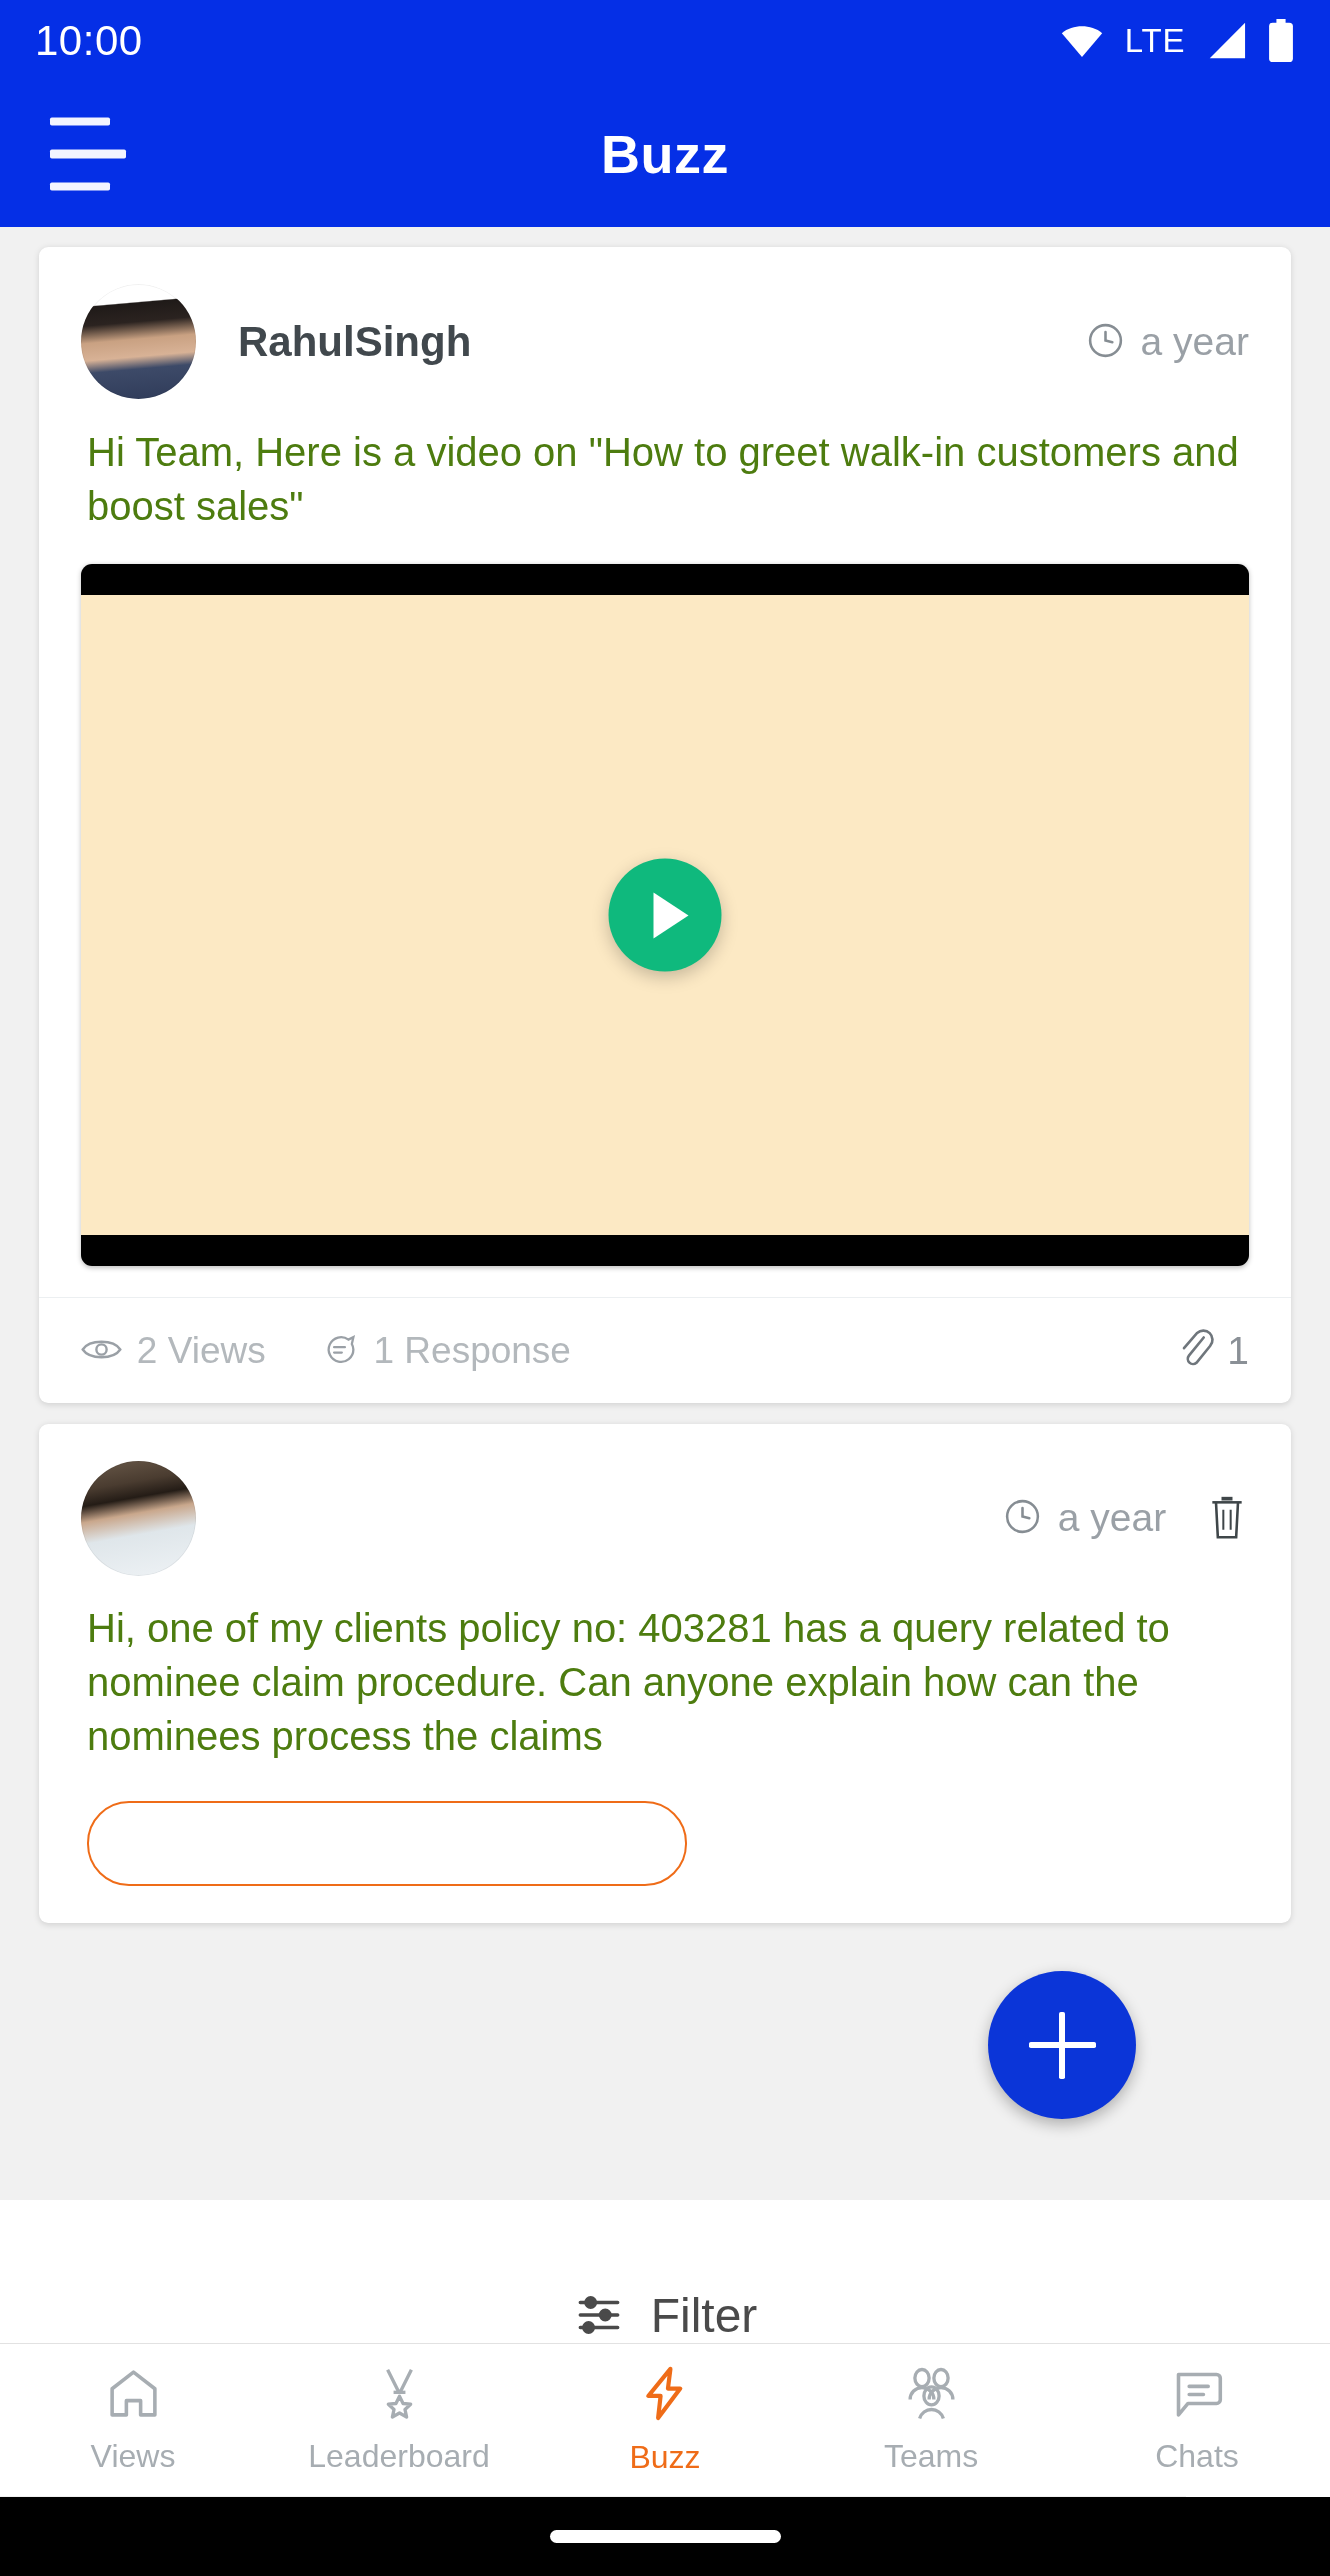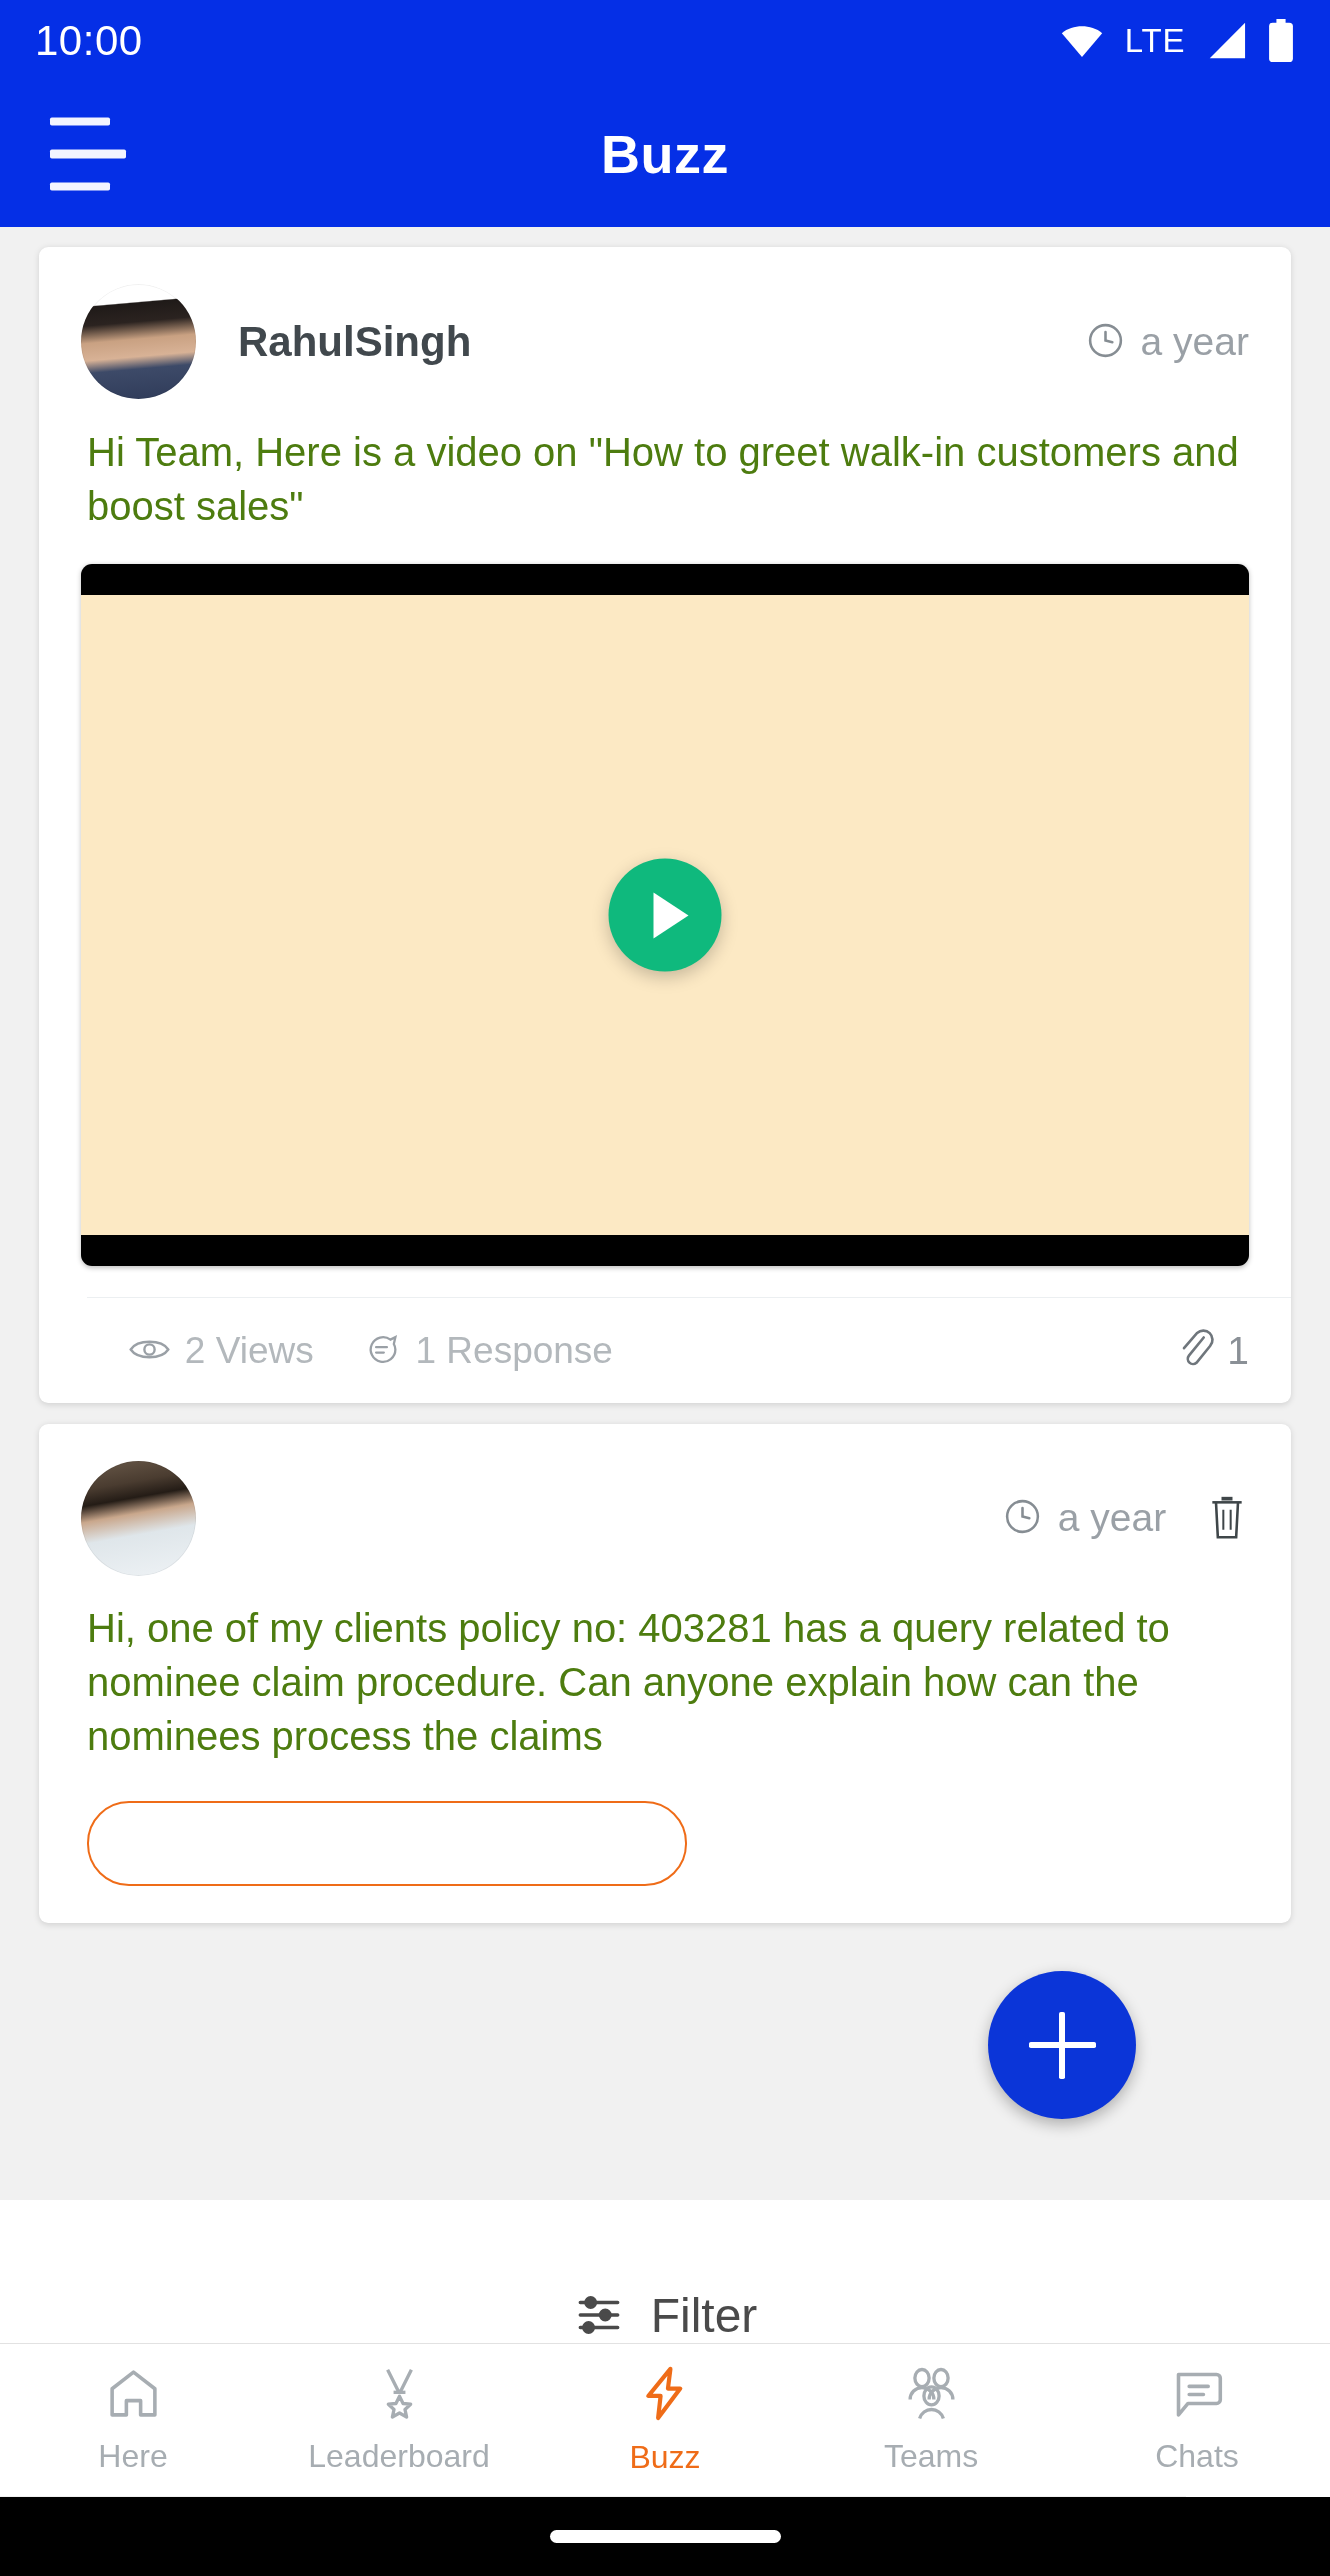--- a/index.html
+++ b/index.html
@@ -92,21 +92,21 @@
   }
   .play i {
     display:block; width:0; height:0; margin-left:11px;
     border-left:35px solid #fff;
     border-top:23px solid transparent;
     border-bottom:23px solid transparent;
   }
 
   .stats {
     border-top:0.9px solid #eceff1; display:flex; align-items:center;
-    padding:28px 42px; gap:17px;margin-left:48px;
+    padding:28px 42px; gap:23px;
   }
   .stat { display:flex; align-items:center; gap:14.8px; }
   .stat-txt { font-size:37px; color:#b3b8bc; }
   .attach { margin-left:auto; display:flex; align-items:center; gap:11px; }
   .attach-txt { font-size:39px; color:#8a9096; }
 
   .pill-btn {
     margin:28px 48px 37px 48px; width:600px; height:85px;
     border:2.8px solid #ef6c18; border-radius:42px; background:#fff;
     cursor:pointer;
@@ -294,21 +294,21 @@
   </div>
 
   <div class="bottomnav">
 
     <div class="nav-item">
       <span>
         <svg width="61" height="57" viewBox="0 0 24 24" fill="none" stroke="#a7adb2" stroke-width="1.5" stroke-linejoin="round">
           <path d="M3 10 L12 3 L21 10 V21 H15 V15 H9 V21 H3 Z"></path>
         </svg>
       </span>
-      <span class="nav-lbl">Here</span>
+      <span class="nav-lbl">Views</span>
     </div>
 
     <div class="nav-item">
       <span>
         <svg width="61" height="57" viewBox="0 0 24 24" fill="none" stroke="#a7adb2" stroke-width="1.4" stroke-linejoin="round">
           <path d="M7 2 L12 12 M17 2 L12 12"></path>
           <path d="M9.5 11.5 h5"></path>
           <path d="M12 13.2 l1.5 3 3.2.3 -2.4 2.2 .7 3.2 -3-1.7 -3 1.7 .7-3.2 -2.4-2.2 3.2-.3 Z"></path>
         </svg>
       </span>

